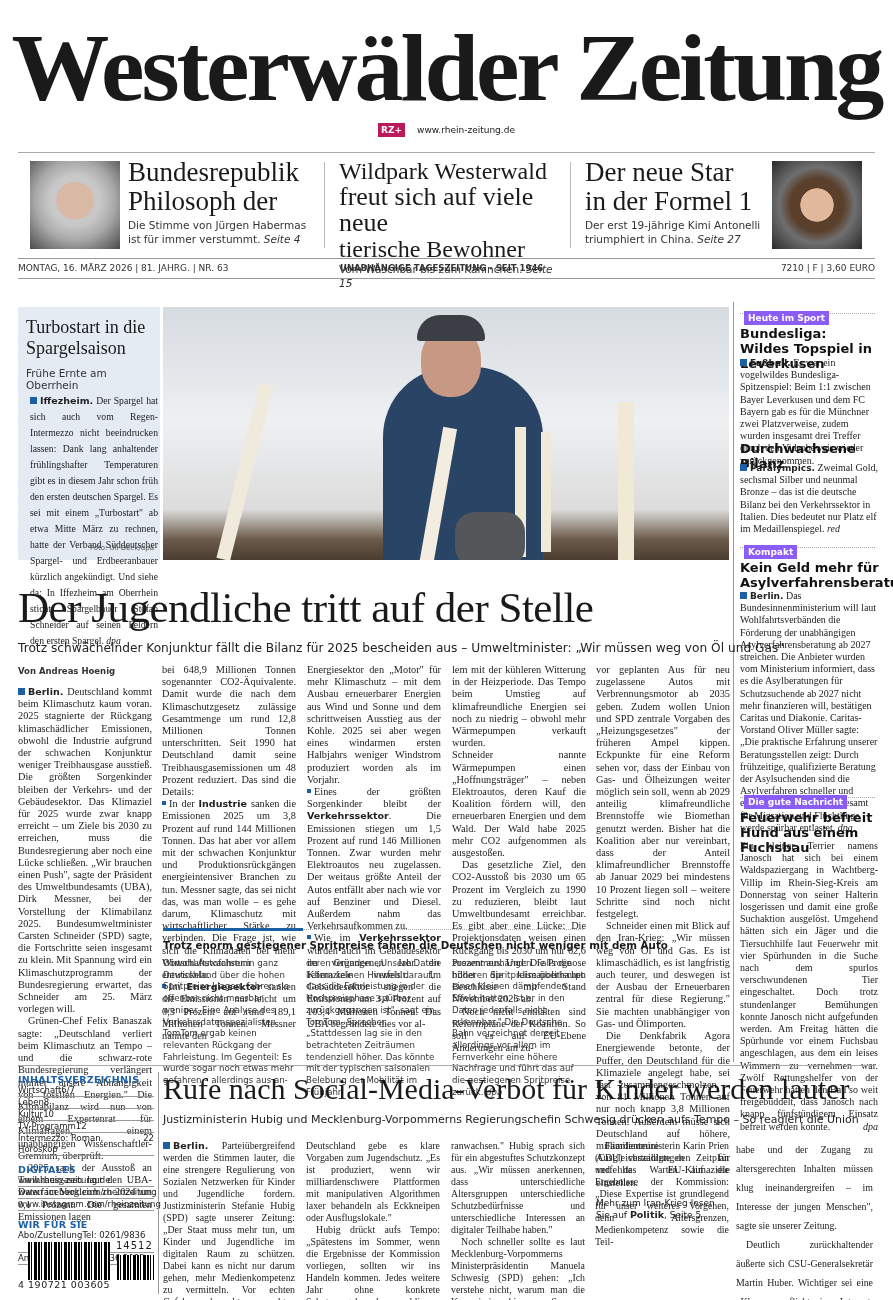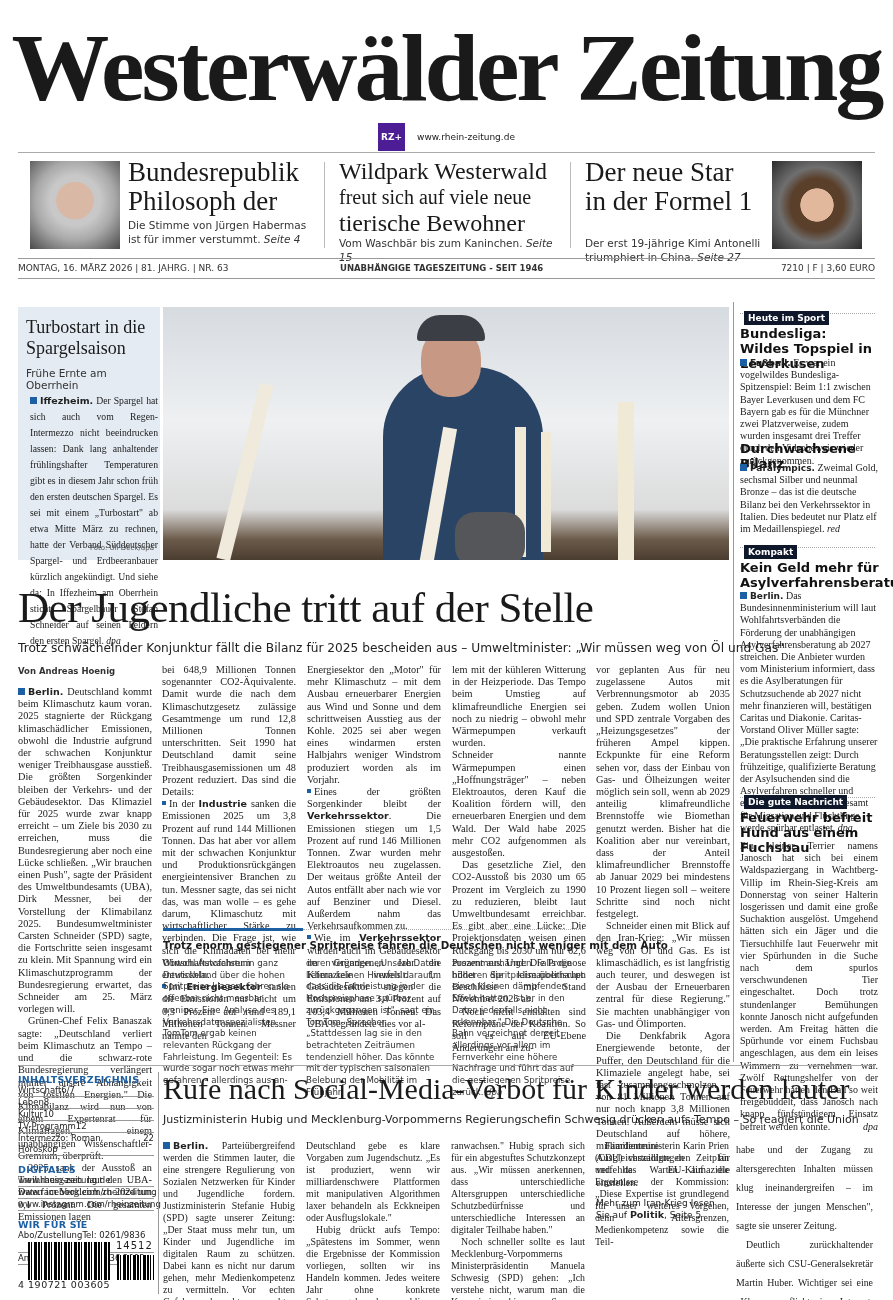--- a/index.html
+++ b/index.html
@@ -6,34 +6,34 @@
 html,body{width:893px;height:1300px;background:#fff;overflow:hidden}
 body{position:relative;font-family:"Liberation Serif",serif;color:#1a1a1a}
 .abs{position:absolute}
 .sans{font-family:"DejaVu Sans",sans-serif}
 .serif{font-family:"Liberation Serif",serif}
 .sq{display:inline-block;width:7px;height:7px;background:#1d5fa3;margin-right:3px;vertical-align:0}
 .dash{display:inline-block;width:4px;height:4px;background:#1d5fa3;margin-right:3px;vertical-align:2px}
 
 #mast{left:0;top:18px;width:893px;text-align:center;font-family:"Liberation Serif",serif;font-weight:bold;font-size:96px;letter-spacing:-3px;line-height:100px;transform:scaleX(1.02)}
 #rzrow{left:0;top:123px;width:893px;text-align:center;font-size:9px}
-#rzbadge{display:inline-block;background:#4c1d95;color:#fff;font-weight:bold;font-size:9px;padding:9px 3px;margin-right:12px}
+#rzbadge{display:inline-block;background:#be185d;color:#fff;font-weight:bold;font-size:9px;padding:2px 3px;margin-right:12px}
 .hr{position:absolute;left:18px;width:857px;height:1px;background:#999}
 
 .teaser-h{font-size:27px;line-height:29px;color:#1a1a1a}
 .teaser-s{font-family:"DejaVu Sans",sans-serif;font-size:10.5px;line-height:14px;color:#333}
 .photo{background:linear-gradient(160deg,#c9c4bd,#8c8279 60%,#4e4641)}
 .vline{position:absolute;width:1px;background:#bbb}
 .dateline{font-family:"DejaVu Sans",sans-serif;font-size:9px;color:#333}
 
 .col{position:absolute;font-size:10.3px;line-height:12.2px;text-align:justify;hyphens:auto;color:#222}
 .col p{text-indent:0}
 .col p.ind{text-indent:10px}
 .col b{font-family:"DejaVu Sans",sans-serif;font-size:9.5px}
-.lbl{display:inline-block;background:#0f172a;color:#fff;font-family:"DejaVu Sans",sans-serif;font-weight:bold;font-size:9px;padding:2px 4px}
+.lbl{display:inline-block;background:#8b5cf6;color:#fff;font-family:"DejaVu Sans",sans-serif;font-weight:bold;font-size:9px;padding:2px 4px}
 .boxhead{font-family:"DejaVu Sans",sans-serif;font-weight:bold;font-size:13px;line-height:15px;color:#111}
 .side{position:absolute;font-size:10px;line-height:12.2px;color:#222}
 .dotline{position:absolute;border-top:1px dotted #aaa}
 .toc-h{font-family:"DejaVu Sans",sans-serif;font-weight:bold;font-size:9.5px;color:#1d5fa3;letter-spacing:.3px}
 .toc-row{display:flex;justify-content:flex-start;font-family:"DejaVu Sans",sans-serif;font-size:8.5px;line-height:11px;border-bottom:1px solid #999;color:#222}
 .barcode{background:repeating-linear-gradient(90deg,#000 0 2px,#fff 2px 3px,#000 3px 4px,#fff 4px 6px,#000 6px 9px,#fff 9px 10px)}
 </style>
 </head>
 <body>
 
@@ -45,29 +45,29 @@
 
 <div class="abs photo" style="left:30px;top:161px;width:90px;height:88px;background:radial-gradient(circle at 50% 45%,#d9b9a5 0 28%,#c8c8c8 29% 38%,#a9a9a9 60%,#4a4a4a)"></div>
 <div class="abs" style="left:128px;top:158px;width:190px">
   <div class="teaser-h">Bundesrepublik</div>
   <div class="teaser-h">Philosoph der</div>
   <div class="teaser-s" style="margin-top:2px"><span>Die Stimme von Jürgen Habermas ist für immer verstummt.</span> <i>Seite 4</i></div>
 </div>
 <div class="vline" style="left:324px;top:162px;height:86px"></div>
 <div class="abs" style="left:339px;top:158px;width:230px">
   <div class="teaser-h" style="font-size:24px;line-height:26px">Wildpark Westerwald</div>
-  <div class="teaser-h" style="font-size:20px;line-height:26px">freut sich auf viele neue</div>
+  <div class="teaser-h" style="font-size:26px;line-height:26px">freut sich auf viele neue</div>
   <div class="teaser-h" style="font-size:24px;line-height:26px">tierische Bewohner</div>
   <div class="teaser-s"><span>Vom Waschbär bis zum Kaninchen.</span> <i>Seite 15</i></div>
 </div>
 <div class="vline" style="left:570px;top:162px;height:86px"></div>
 <div class="abs" style="left:585px;top:158px;width:180px">
   <div class="teaser-h">Der neue Star</div>
   <div class="teaser-h">in der Formel 1</div>
-  <div class="teaser-s" style="margin-top:20px"><span>Der erst 19-jährige Kimi Antonelli triumphiert in China.</span> <i>Seite 27</i></div>
+  <div class="teaser-s" style="margin-top:2px"><span>Der erst 19-jährige Kimi Antonelli triumphiert in China.</span> <i>Seite 27</i></div>
 </div>
 <div class="abs photo" style="left:772px;top:161px;width:90px;height:88px;background:radial-gradient(circle at 50% 50%,#e2b89c 0 26%,#5a3f2b 27% 42%,#6f6f6f 60%,#2b2b2b)"></div>
 
 <div class="hr" style="top:258px"></div>
 <div class="abs dateline" style="left:18px;top:263px">MONTAG, 16. MÄRZ 2026 | 81. JAHRG. | NR. 63</div>
 <div class="abs dateline" style="left:340px;top:263px;font-weight:bold;font-size:8.5px">UNABHÄNGIGE TAGESZEITUNG - SEIT 1946</div>
 <div class="abs dateline" style="right:18px;top:263px">7210 | F | 3,60 EURO</div>
 <div class="hr" style="top:278px"></div>
 
 <div class="abs" style="left:18px;top:307px;width:142px;height:253px;background:#e4ebf3">

